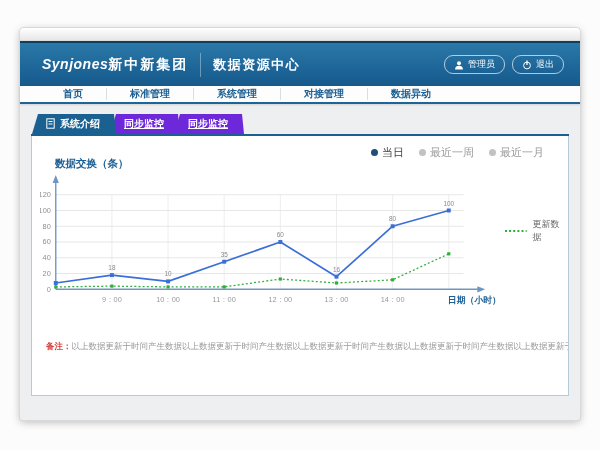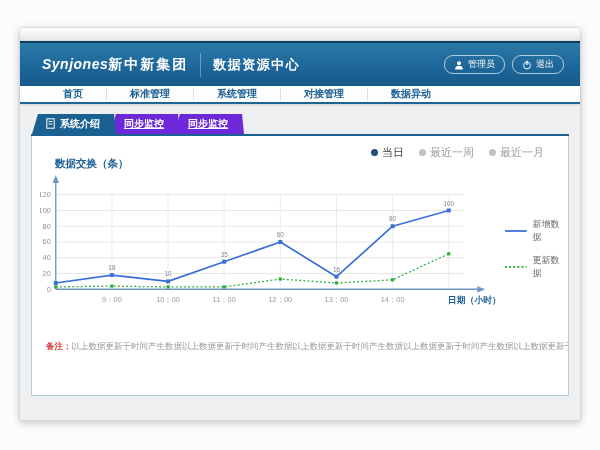--- a/index.html
+++ b/index.html
@@ -208,26 +208,20 @@
             <rect x="128.4" y="114" width="3.2" height="3.2" fill="#2fae3c"></rect>
             <rect x="185.4" y="114" width="3.2" height="3.2" fill="#2fae3c"></rect>
             <rect x="242.4" y="106" width="3.2" height="3.2" fill="#2fae3c"></rect>
             <rect x="299.4" y="110" width="3.2" height="3.2" fill="#2fae3c"></rect>
             <rect x="356.4" y="106.80000000000001" width="3.2" height="3.2" fill="#2fae3c"></rect>
             <rect x="413.4" y="80.4" width="3.2" height="3.2" fill="#2fae3c"></rect>
           </svg>
         <div class="legend" id="legend">
             <div class="legend-row">
               <svg width="22" height="6" viewBox="0 0 22 6">
-        <line x1="0" y1="3" x2="22" y2="3" stroke="#3a6fd8" stroke-width="1.8"></line>
-              </svg>
-      <span class="legend-name">新增数据</span>
-            </div>
-            <div class="legend-row">
-              <svg width="22" height="6" viewBox="0 0 22 6">
         <line x1="0" y1="3" x2="22" y2="3" stroke="#2fae3c" stroke-width="1.8" stroke-dasharray="2 2.2"></line>
               </svg>
       <span class="legend-name">更新数据</span>
             </div>
           </div>
       </div>
 
       <div class="note">
         <span class="note-label">备注：</span><span class="note-text">以上数据更新于时间产生数据以上数据更新于时间产生数据以上数据更新于时间产生数据以上数据更新于时间产生数据以上数据更新于</span>
       </div>

